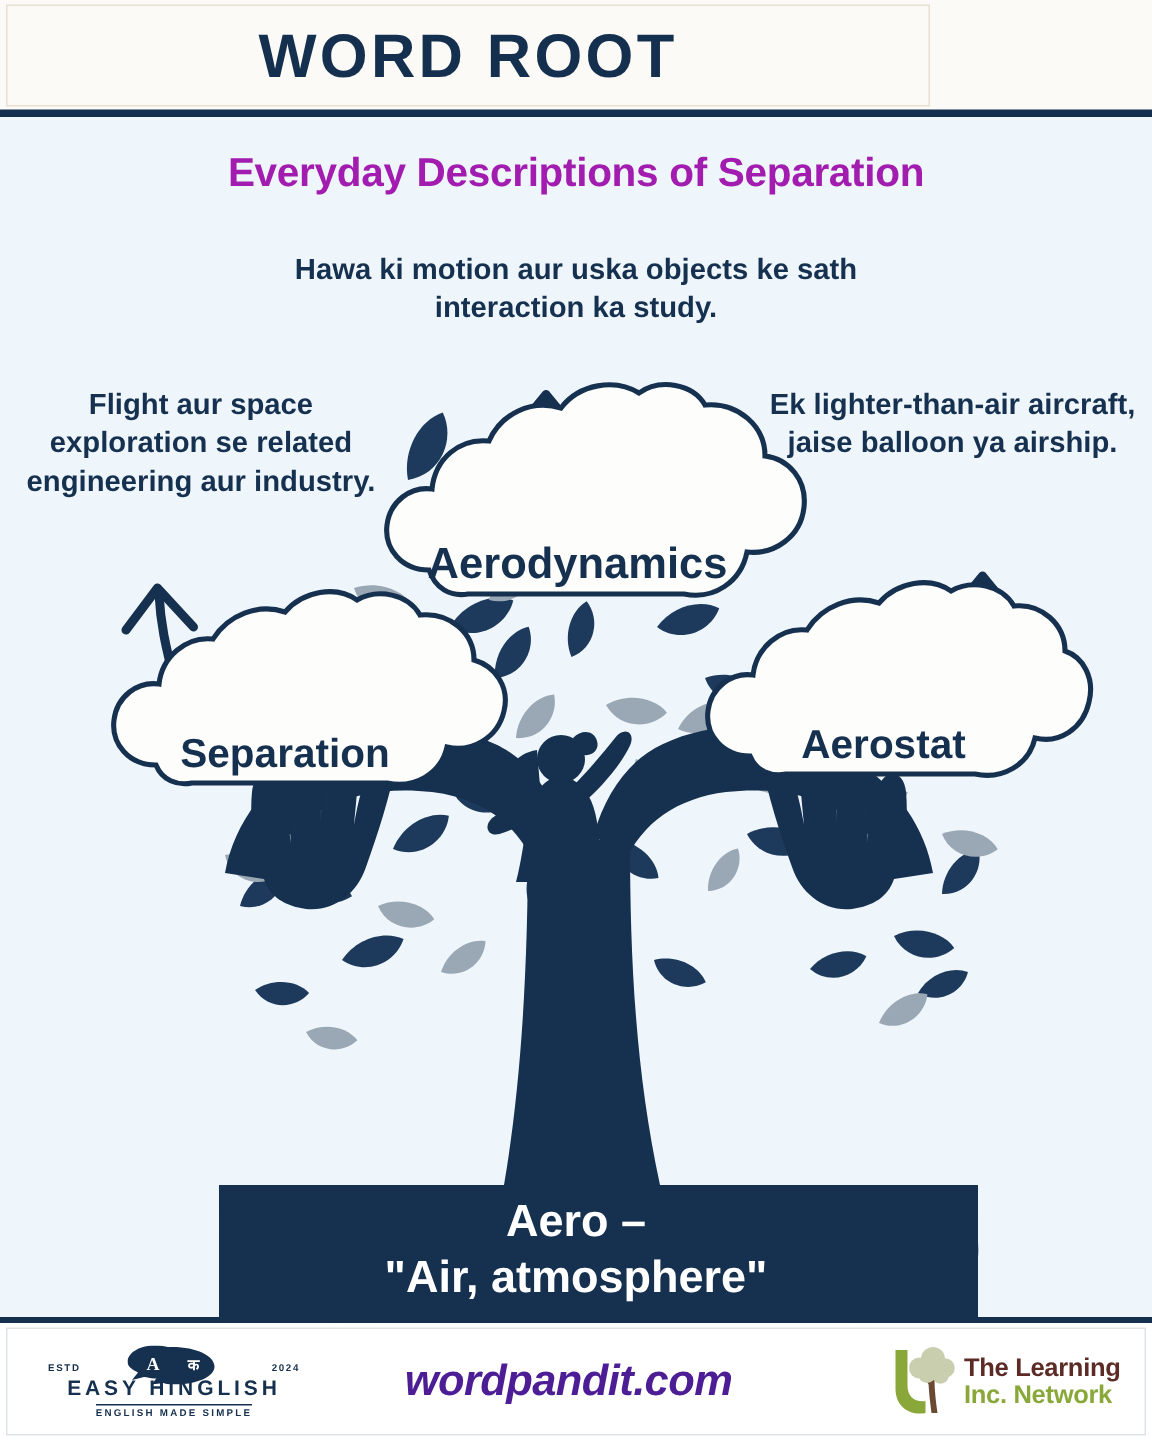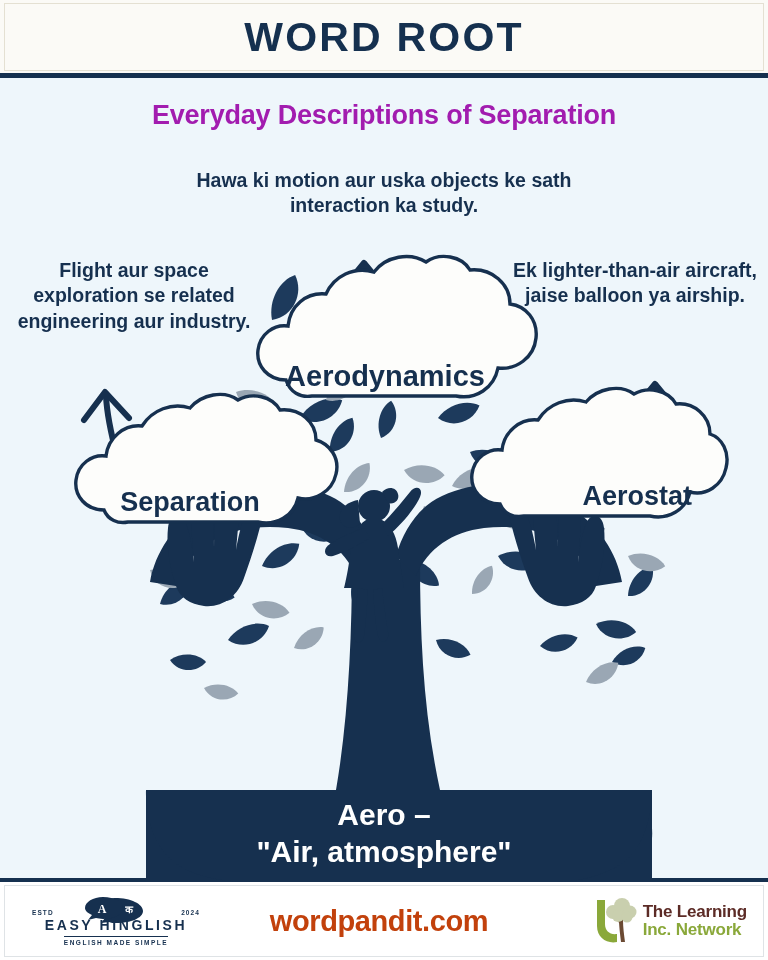--- a/index.html
+++ b/index.html
@@ -13,21 +13,21 @@
   .page{position:relative;width:768px;height:960px;background:#eef6fb;overflow:hidden;}
 
   
   .header-band{
     position:absolute;left:0;top:0;width:768px;height:78px;
     background:#fbfaf6;
     border-bottom:5px solid #15304f;
     box-sizing:border-box;
   }
   .header-inner{
-    position:absolute;left:4px;top:3px;width:760px;height:68px;
+    position:absolute;left:4px;top:3px;width:616px;height:68px;
     border:1px solid #e4e0d2;box-sizing:border-box;
     display:flex;align-items:center;justify-content:center;
   }
   .header-title{
     font-size:41px;font-weight:bold;color:#15304f;
     letter-spacing:2.2px;line-height:1;
   }
 
   .subtitle{
     position:absolute;left:0;top:100px;width:768px;text-align:center;
@@ -47,21 +47,21 @@
   
   .art{position:absolute;left:0;top:0;width:768px;height:960px;z-index:6;}
 
   
   .cloud-label{
     position:absolute;z-index:15;color:#16304f;font-weight:bold;
     text-align:center;white-space:nowrap;
   }
   .cloud-aerodynamics{left:258px;top:360px;width:254px;font-size:29px;}
   .cloud-aerospace{left:82px;top:487px;width:216px;font-size:27px;}
-  .cloud-aerostat{left:486px;top:481px;width:206px;font-size:27px;text-align:right;}
+  .cloud-aerostat{left:486px;top:481px;width:206px;font-size:27px;}
 
   
   .root-text{
     position:absolute;left:134px;top:796px;width:500px;
     text-align:center;color:#ffffff;font-weight:bold;
     font-size:30px;line-height:1.24;z-index:16;
   }
 
   
   .footer{
@@ -85,21 +85,21 @@
   .estd-row .sp{flex:0 0 auto;}
   .brand-name{
     font-size:14px;letter-spacing:2.6px;color:#16304f;font-weight:bold;
     margin-top:1px;
   }
   .brand-tag{
     font-size:6.5px;letter-spacing:1.5px;color:#16304f;font-weight:bold;
     margin-top:3px;border-top:1px solid #16304f;padding-top:2px;
   }
   .site{
-    font-size:29px;font-weight:bold;color:#c2410c;letter-spacing:-0.4px;
+    font-size:29px;font-weight:bold;color:#4c1d95;letter-spacing:-0.4px;font-style:italic;
   }
   .brand-right{display:flex;align-items:center;gap:6px;width:200px;justify-content:flex-end;}
   .tln-text{display:flex;flex-direction:column;line-height:1.08;}
   .tln-1{font-size:17px;font-weight:bold;color:#5c2b26;letter-spacing:-0.2px;}
   .tln-2{font-size:17px;font-weight:bold;color:#8aa83a;letter-spacing:-0.2px;}
 </style>
 </head>
 <body>
 
 <div class="page">

